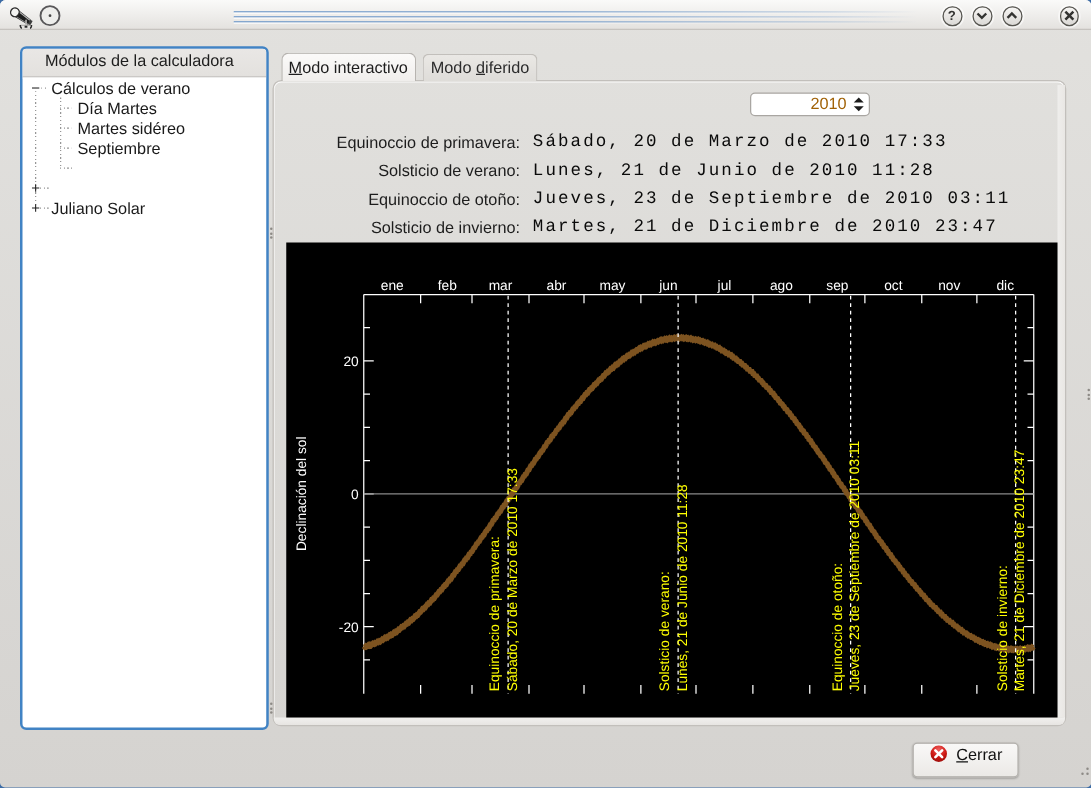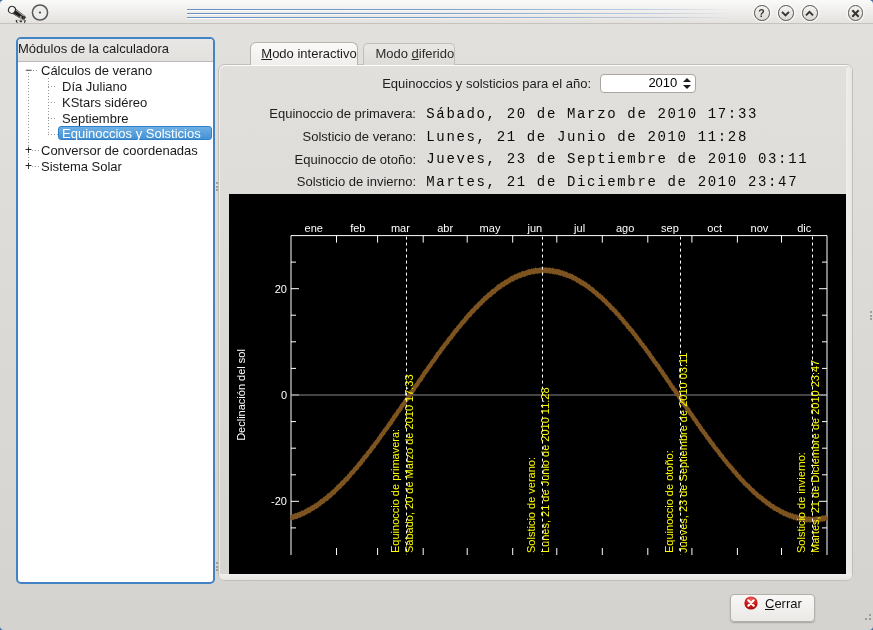--- a/index.html
+++ b/index.html
@@ -11,42 +11,42 @@
   border-bottom:1px solid #c6c3bf; }
 #title { position:absolute; left:56px; top:6.2px; font-size:10px; font-weight:bold; letter-spacing:-0.4px; color:#1d1d1d;margin-top:40px; }
 .stripe { position:absolute; left:187px; width:558px; }
 .tbtn { position:absolute; top:5px; width:15.6px; height:15.6px; border-radius:50%;
   border:1.3px solid #55544f; background:linear-gradient(#f6f5f3,#dbd9d6);
   box-shadow:0 0 0 1.5px rgba(255,255,255,0.55); }
 #panel { position:absolute; left:16px; top:37px; width:199px; height:547px;
   background:#fff; border:2px solid #4183c4; border-radius:5px; overflow:hidden; }
 #phead { position:absolute; left:0; top:0; width:100%; height:22.5px;
   background:linear-gradient(#e9e7e5,#e3e1de); border-bottom:1px solid #bcb9b6;
-  font-size:13px; color:#1d1d1d; padding-left:0; line-height:19.5px; }
+  font-size:13px; color:#1d1d1d; padding-left:18px; line-height:19.5px; }
 .ti { position:absolute; font-size:13px; line-height:15px; color:#1a1a1a; white-space:nowrap; }
 .sel { position:absolute; width:153.6px; height:14.8px; border-radius:3px;
   background:linear-gradient(#6fb0e4,#4492d6); border:1px solid #3080c8; }
 .sel span { position:absolute; left:3px; top:-0.5px; font-size:13px; line-height:15px; color:#fff; white-space:nowrap; }
 .dot-v { position:absolute; width:1px; background:repeating-linear-gradient(to bottom,#969696 0,#969696 1px,transparent 1px,transparent 3px); }
 .dot-h { position:absolute; height:1px; background:repeating-linear-gradient(to right,#969696 0,#969696 1px,transparent 1px,transparent 3px); }
 .exp { position:absolute; font-size:12px; color:#222; width:12px; text-align:center; line-height:12px; }
 #pane { position:absolute; left:217.5px; top:64px; width:635px; height:517px;
   border:1px solid #c2bfbb; border-radius:7px;
   box-shadow:inset 0 1px 0 rgba(255,255,255,0.9), inset 1px 0 0 rgba(255,255,255,0.5), inset -1px 0 0 rgba(255,255,255,0.5), inset 0 -1px 0 rgba(255,255,255,0.5); }
-.tab { position:absolute; font-size:13px; color:#1d1d1d; text-align:right;margin-left:25px; }
+.tab { position:absolute; font-size:13px; color:#1d1d1d; text-align:center; }
 #tab1 { left:224.5px; top:41.5px; width:108.2px; height:23.5px;
   background:linear-gradient(#fbfaf9,#f0eeec); border:1px solid #b7b4b0; border-bottom:none;
   border-radius:6px 6px 0 0; line-height:22px; }
 #tab2 { left:337.9px; top:43px; width:92.3px; height:21.5px;
   background:linear-gradient(#eae8e5,#dedcd8); border:1px solid #c2bfbb; border-bottom:none;
   border-radius:5px 5px 0 0; line-height:20px; color:#2c2c2c; }
 #yearlab { position:absolute; left:300px; top:75.6px; width:291px; text-align:right; font-size:13px; color:#1d1d1d; }
 #spin { position:absolute; left:600.3px; top:74px; width:95.7px; height:18.7px;
   background:#fff; border:1px solid #a9a6a2; border-radius:4px; }
-#spin .num { position:absolute; right:17.7px; top:0px; font-size:13px; color:#000000; }
+#spin .num { position:absolute; right:17.7px; top:0px; font-size:13px; color:#a16207; }
 .arr { position:absolute; width:0; height:0; border-left:4.7px solid transparent; border-right:4.7px solid transparent; }
 .rlab { position:absolute; right:457px; font-size:13px; color:#1d1d1d; white-space:nowrap; }
 .rval { position:absolute; left:426.3px; font-size:14px; line-height:16px; font-family:"Liberation Mono", monospace;
   letter-spacing:1.65px; color:#0a0a0a; white-space:nowrap; }
 #hlr { position:absolute; left:846px; top:68px; width:6px; height:506px;
   background:linear-gradient(to right,#efeeec,#e9e7e4); }
 #hlb { position:absolute; left:219px; top:574px; width:633px; height:6px;
   background:linear-gradient(#f1f0ee,#e7e5e2); border-radius:0 0 5px 5px; }
 #chartbox { position:absolute; left:229px; top:194px; width:617px; height:380px; background:#000; }
 #btn { position:absolute; left:730px; top:593.5px; width:84.5px; height:28px;
@@ -109,40 +109,35 @@
   <div class="dot-h" style="left:31.5px;top:166px;width:7px;"></div>
   <div class="dot-v" style="left:48px;top:78px;height:56px;"></div>
   <div class="dot-h" style="left:48px;top:86px;width:8.5px;"></div>
   <div class="dot-h" style="left:48px;top:102px;width:8.5px;"></div>
   <div class="dot-h" style="left:48px;top:118px;width:8.5px;"></div>
   <div class="dot-h" style="left:48px;top:134px;width:9.5px;"></div>
   <div class="exp" style="left:22.5px;top:64px;">−</div>
   <div class="exp" style="left:22.5px;top:144px;">+</div>
   <div class="exp" style="left:22.5px;top:160px;">+</div>
   <div class="ti" style="left:41px;top:62.5px;">Cálculos de verano</div>
-<div class="ti" style="left:62px;top:78.5px;">Día Juliano</div>
-<div class="ti" style="left:62px;top:94.5px;">KStars sidéreo</div>
+<div class="ti" style="left:62px;top:78.5px;">Día Martes</div>
+<div class="ti" style="left:62px;top:94.5px;">Martes sidéreo</div>
 <div class="ti" style="left:62px;top:110.5px;">Septiembre</div>
-<div class="sel" style="left:58px;top:125.6px;">
-      <span>Equinoccios y Solsticios</span>
-    </div>
-<div class="ti" style="left:41px;top:142.5px;">Conversor de coordenadas</div>
-<div class="ti" style="left:41px;top:158.5px;">Sistema Solar</div>
+<div class="ti" style="left:41px;top:158.5px;">Juliano Solar</div>
 
   <div class="grip" style="left:215.5px;top:182px;"></div>
   <div class="grip" style="left:215.5px;top:185.6px;"></div>
   <div class="grip" style="left:215.5px;top:189.2px;"></div>
   <div class="grip" style="left:215.5px;top:562px;"></div>
   <div class="grip" style="left:215.5px;top:565.6px;"></div>
   <div class="grip" style="left:215.5px;top:569.2px;"></div>
 
   <div class="tab" id="tab1"><span style="text-decoration:underline">M</span>odo interactivo</div>
   <div class="tab" id="tab2">Modo <span style="text-decoration:underline">d</span>iferido</div>
 
-  <div id="yearlab">Equinoccios y solsticios para el año:</div>
   <div id="spin">
     <div class="num">2010</div>
     <div class="arr" style="right:4.2px;top:3.2px;border-bottom:4.8px solid #1c1c1c;"></div>
     <div class="arr" style="right:4.2px;bottom:2.6px;border-top:4.8px solid #1c1c1c;"></div>
   </div>
 
   <div class="rlab" style="top:106.3px;">Equinoccio de primavera:</div>
 <div class="rval" style="top:106.1px;">Sábado, 20 de Marzo de 2010 17:33</div>
 <div class="rlab" style="top:128.9px;">Solsticio de verano:</div>
 <div class="rval" style="top:128.8px;">Lunes, 21 de Junio de 2010 11:28</div>

